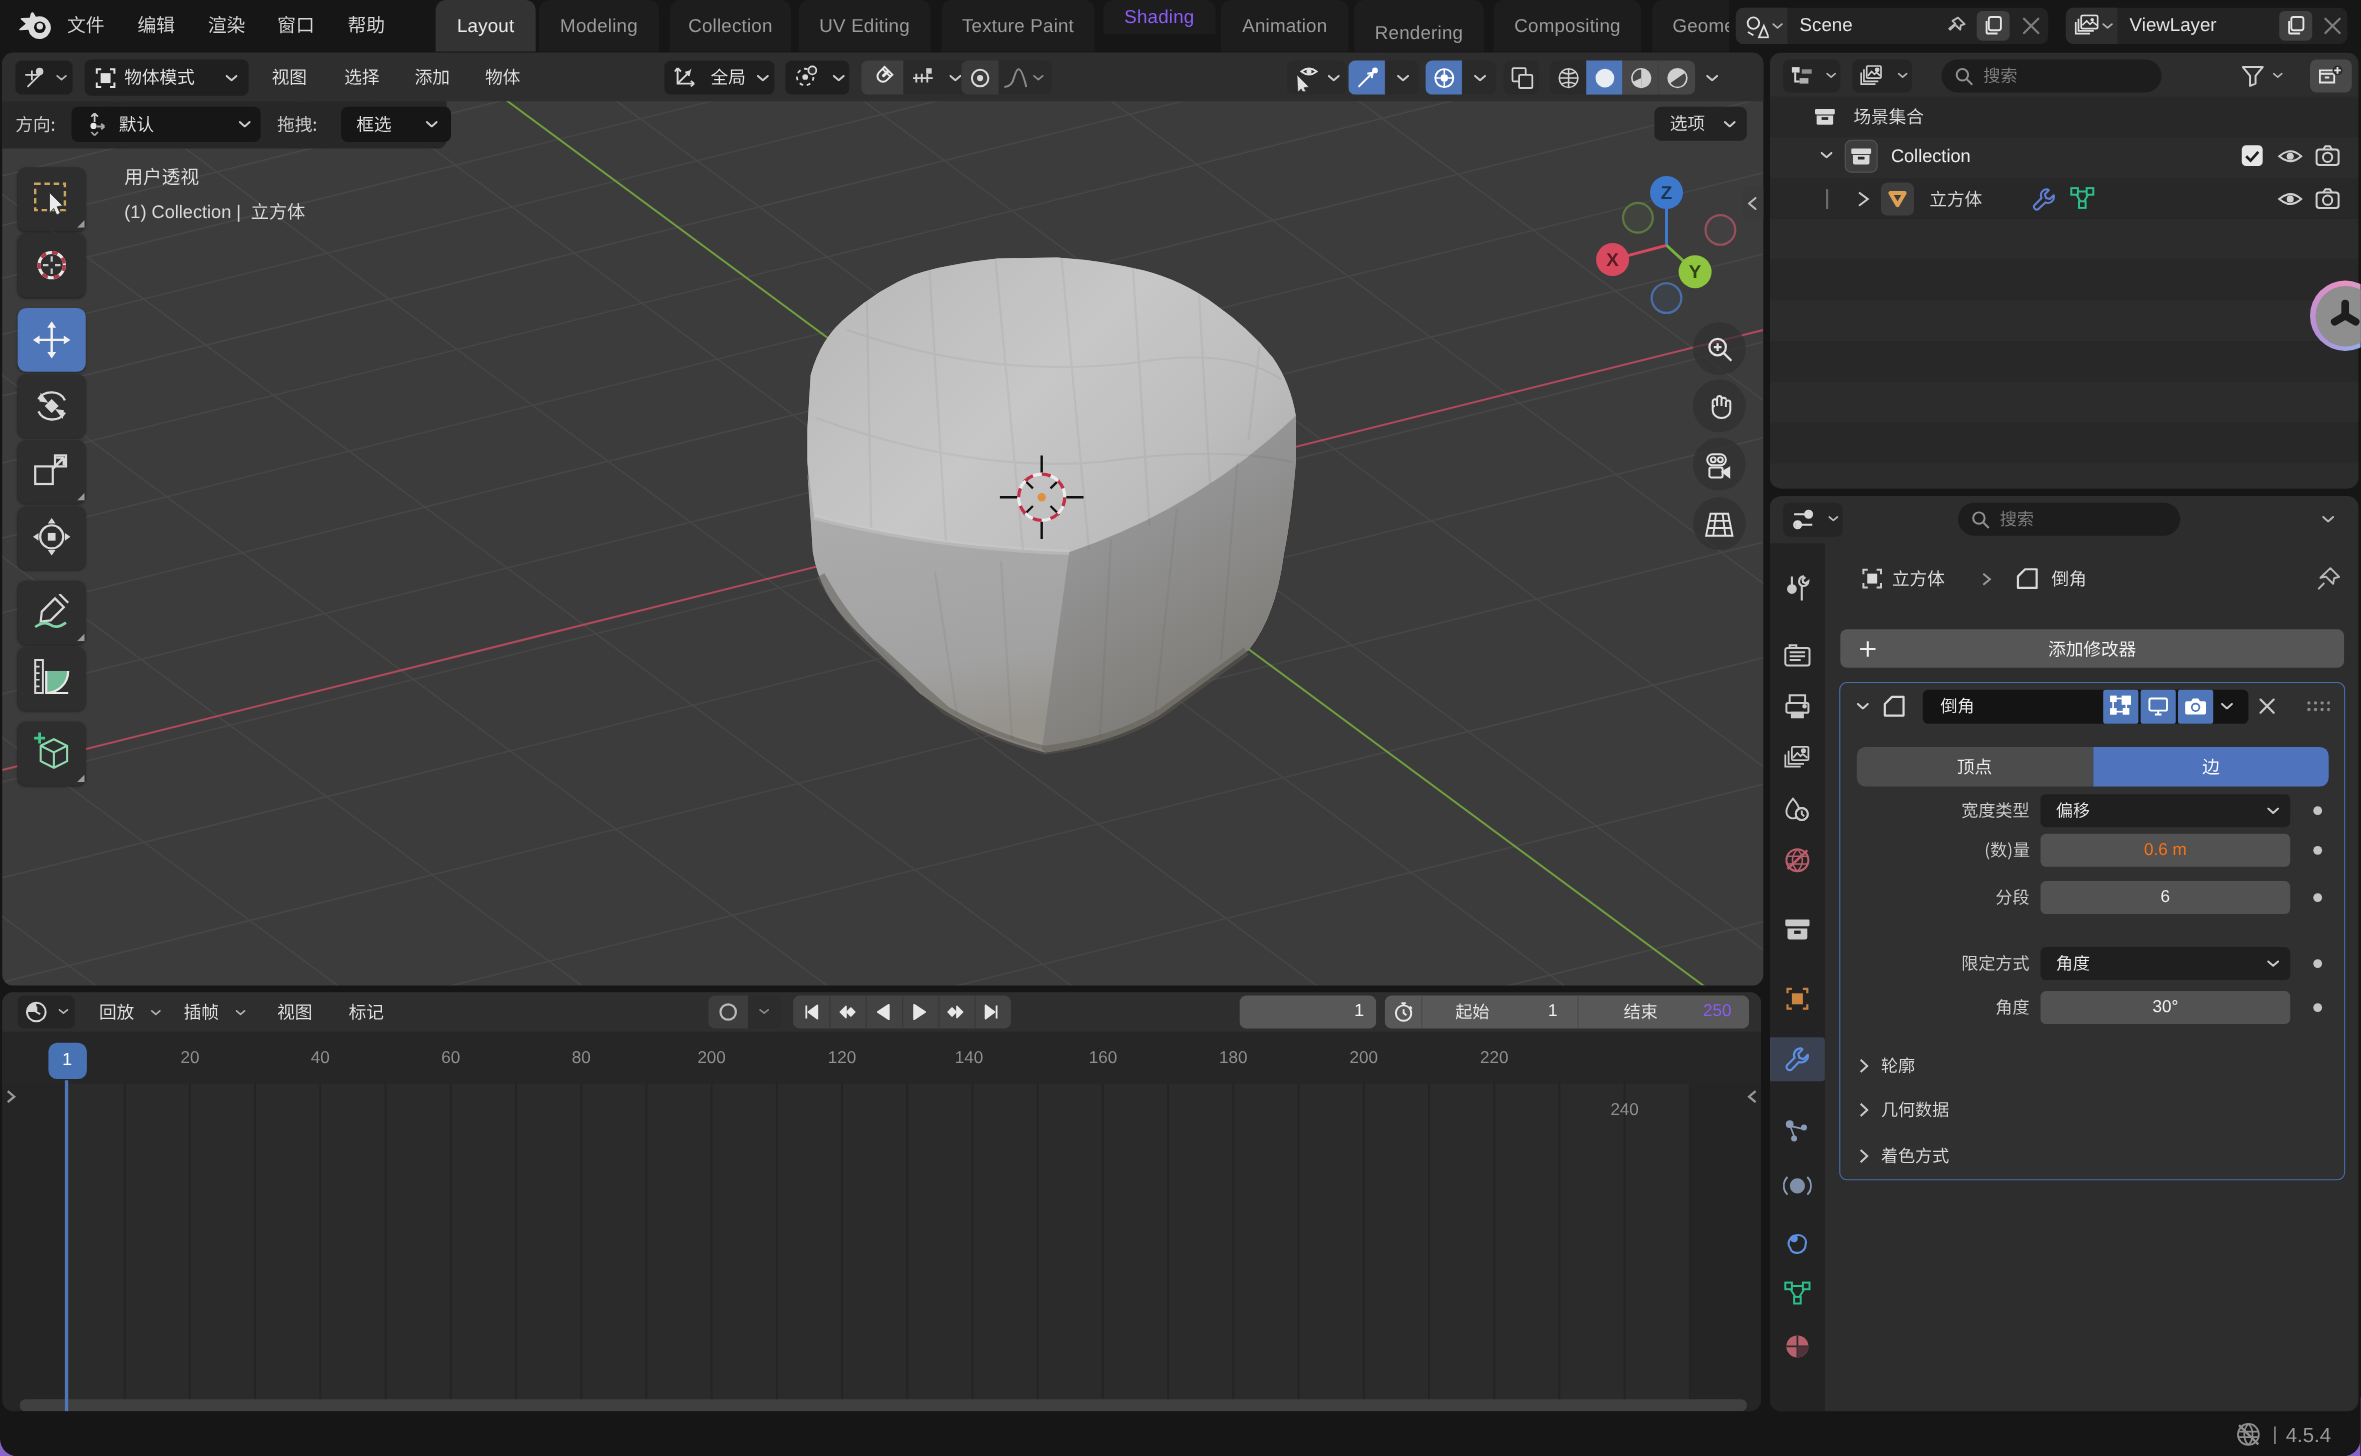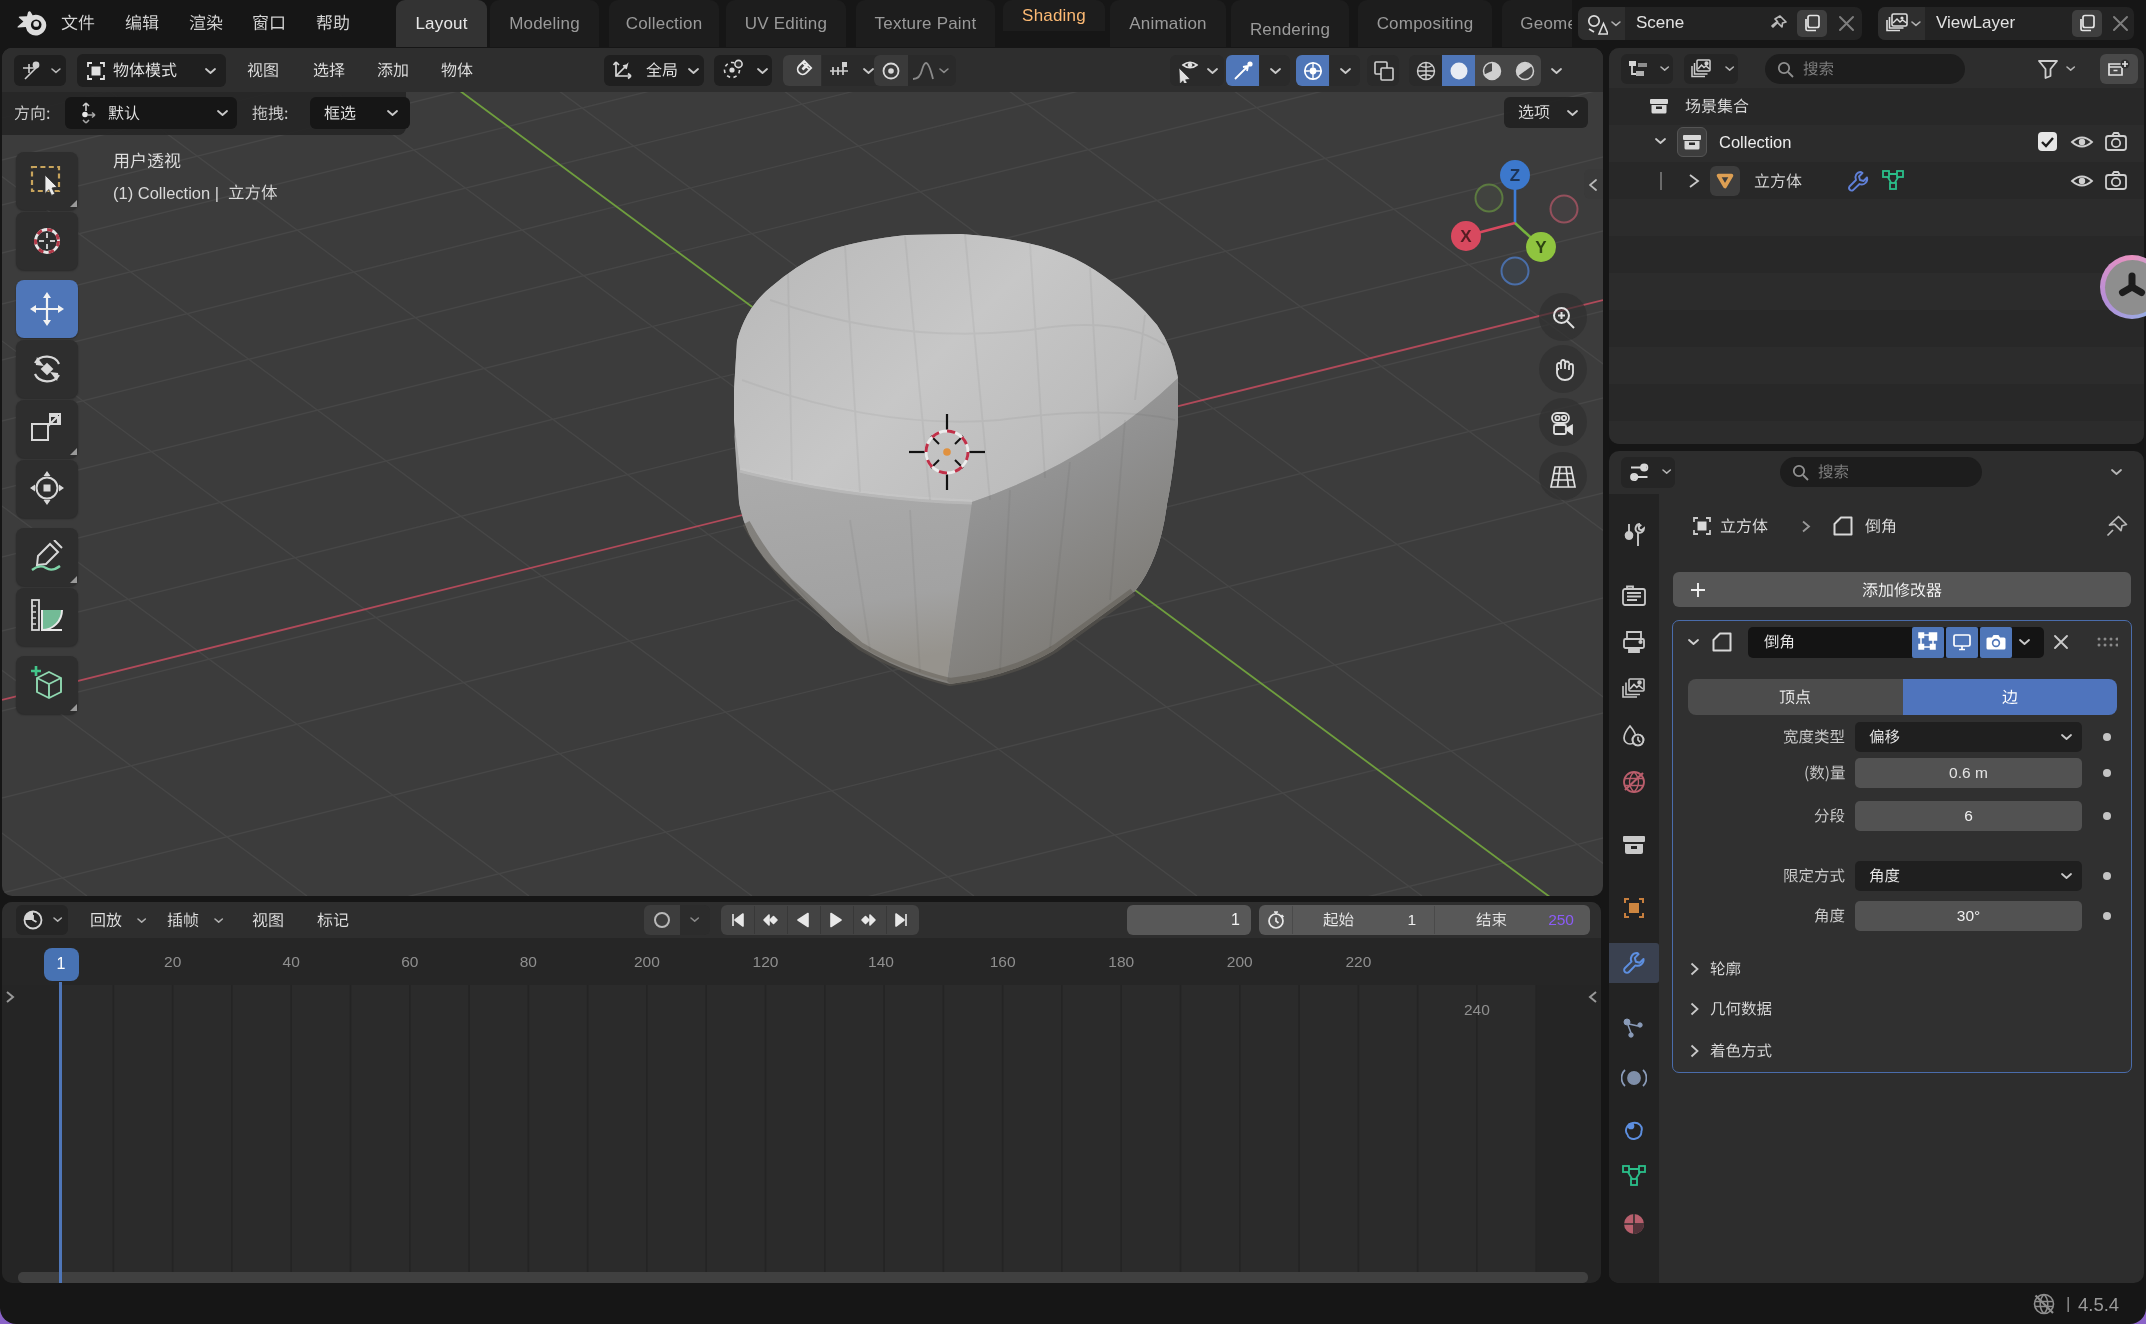--- a/index.html
+++ b/index.html
@@ -33,21 +33,21 @@
 <svg style="position:absolute;left:316.0px;top:11.1px;overflow:visible" width="34.0" height="23.8" fill="#d5d5d5">
     <path transform="translate(0.00,17.93) scale(0.017000,-0.017000)" d="M274 840V761H66V700H274V627H87V568H274V544C274 528 272 510 266 490H50V429H237C206 384 154 340 69 311C86 297 110 273 122 257C231 300 291 366 322 429H540V490H344C348 510 350 528 350 544V568H513V627H350V700H534V761H350V840ZM584 798V303H656V733H827C800 690 767 640 734 596C822 547 855 502 855 466C855 445 848 431 830 423C818 419 803 416 788 415C759 413 723 414 680 418C692 401 702 374 704 355C743 351 786 352 820 355C840 357 863 363 880 371C913 389 930 417 929 461C929 506 900 554 814 607C856 657 900 718 938 770L886 801L873 798ZM150 262V-26H226V194H458V-78H536V194H789V58C789 45 785 41 768 40C752 40 693 40 629 41C639 23 651 -4 655 -24C739 -24 792 -24 824 -13C856 -2 866 19 866 56V262H536V341H458V262Z"></path>
     <path transform="translate(17.00,17.93) scale(0.017000,-0.017000)" d="M633 840C633 763 633 686 631 613H466V542H628C614 300 563 93 371 -26C389 -39 414 -64 426 -82C630 52 685 279 700 542H856C847 176 837 42 811 11C802 -1 791 -4 773 -4C752 -4 700 -3 643 1C656 -19 664 -50 666 -71C719 -74 773 -75 804 -72C836 -69 857 -60 876 -33C909 10 919 153 929 576C929 585 929 613 929 613H703C706 687 706 763 706 840ZM34 95 48 18C168 46 336 85 494 122L488 190L433 178V791H106V109ZM174 123V295H362V162ZM174 509H362V362H174ZM174 576V723H362V576Z"></path>
   </svg>
 <div style="position:absolute;left:0px;top:0;width:1572px;height:47px;overflow:hidden">
 <div style="position:absolute;left:396px;top:0px;width:91px;height:47px;background:#333333;border-radius:9px 9px 0 0;display:flex;align-items:center;justify-content:center;font:17px 'Liberation Sans';color:#e8e8e8;letter-spacing:0.2px">Layout</div>
 <div style="position:absolute;left:490px;top:0px;width:109px;height:47px;background:#1d1d1d;border-radius:9px 9px 0 0;display:flex;align-items:center;justify-content:center;font:17px 'Liberation Sans';color:#9a9a9a;letter-spacing:0.2px">Modeling</div>
 <div style="position:absolute;left:609px;top:0px;width:110px;height:47px;background:#1d1d1d;border-radius:9px 9px 0 0;display:flex;align-items:center;justify-content:center;font:17px 'Liberation Sans';color:#9a9a9a;letter-spacing:0.2px">Collection</div>
 <div style="position:absolute;left:726px;top:0px;width:120px;height:47px;background:#1d1d1d;border-radius:9px 9px 0 0;display:flex;align-items:center;justify-content:center;font:17px 'Liberation Sans';color:#9a9a9a;letter-spacing:0.2px">UV Editing</div>
 <div style="position:absolute;left:856px;top:0px;width:139px;height:47px;background:#1d1d1d;border-radius:9px 9px 0 0;display:flex;align-items:center;justify-content:center;font:17px 'Liberation Sans';color:#9a9a9a;letter-spacing:0.2px">Texture Paint</div>
-<div style="position:absolute;left:1003px;top:0px;width:102px;height:31px;background:#1d1d1d;border-radius:9px 9px 0 0;display:flex;align-items:center;justify-content:center;font:17px 'Liberation Sans';color:#fdba74;letter-spacing:0.2px">Shading</div>
+<div style="position:absolute;left:1003px;top:0px;width:102px;height:31px;background:#1d1d1d;border-radius:9px 9px 0 0;display:flex;align-items:center;justify-content:center;font:17px 'Liberation Sans';color:#8b5cf6;letter-spacing:0.2px">Shading</div>
 <div style="position:absolute;left:1110px;top:0px;width:116px;height:47px;background:#1d1d1d;border-radius:9px 9px 0 0;display:flex;align-items:center;justify-content:center;font:17px 'Liberation Sans';color:#9a9a9a;letter-spacing:0.2px">Animation</div>
 <div style="position:absolute;left:1231px;top:0px;width:118px;height:59px;background:#1d1d1d;border-radius:9px 9px 0 0;display:flex;align-items:center;justify-content:center;font:17px 'Liberation Sans';color:#9a9a9a;letter-spacing:0.2px">Rendering</div>
 <div style="position:absolute;left:1358px;top:0px;width:134px;height:47px;background:#1d1d1d;border-radius:9px 9px 0 0;display:flex;align-items:center;justify-content:center;font:17px 'Liberation Sans';color:#9a9a9a;letter-spacing:0.2px">Compositing</div>
 <div style="position:absolute;left:1502px;top:0px;width:168px;height:47px;background:#1d1d1d;border-radius:9px 9px 0 0;display:flex;align-items:center;justify-content:center;font:17px 'Liberation Sans';color:#9a9a9a;letter-spacing:0.2px">Geometry Nodes</div>
 </div>
 <div style="position:absolute;left:1578px;top:7px;width:284px;height:33px;background:#232323;border-radius:7px"></div>
 <div style="position:absolute;left:1578px;top:7px;width:47px;height:33px;background:#2e2e2e;border-radius:7px 0 0 7px"></div>
 <svg style="position:absolute;left:1586px;top:13px" width="22" height="22" viewBox="0 0 22 22">
     <circle cx="8" cy="8" r="5.2" fill="none" stroke="#ddd" stroke-width="1.7"></circle>
     <path d="M13 21 L17.5 10.5 L22 21 Z" fill="none" stroke="#ddd" stroke-width="1.6"></path>
@@ -916,21 +916,21 @@
     <path d="M1 1 L5.5 5.0 L10.0 1" fill="none" stroke="#c9c9c9" stroke-width="1.8" stroke-linecap="round" stroke-linejoin="round"></path>
   </svg>
 <div style="position:absolute;left:2103px;top:733px;width:8px;height:8px;border-radius:50%;background:#c4c4c4"></div>
 <svg style="position:absolute;left:1803.5px;top:762.1px;overflow:visible" width="41.5" height="21.7" fill="#cbcbcb">
     <path transform="translate(0.00,16.35) scale(0.015500,-0.015500)" d="M239 -196 295 -171C209 -29 168 141 168 311C168 480 209 649 295 792L239 818C147 668 92 507 92 311C92 114 147 -47 239 -196Z"></path>
     <path transform="translate(5.24,16.35) scale(0.015500,-0.015500)" d="M443 821C425 782 393 723 368 688L417 664C443 697 477 747 506 793ZM88 793C114 751 141 696 150 661L207 686C198 722 171 776 143 815ZM410 260C387 208 355 164 317 126C279 145 240 164 203 180C217 204 233 231 247 260ZM110 153C159 134 214 109 264 83C200 37 123 5 41 -14C54 -28 70 -54 77 -72C169 -47 254 -8 326 50C359 30 389 11 412 -6L460 43C437 59 408 77 375 95C428 152 470 222 495 309L454 326L442 323H278L300 375L233 387C226 367 216 345 206 323H70V260H175C154 220 131 183 110 153ZM257 841V654H50V592H234C186 527 109 465 39 435C54 421 71 395 80 378C141 411 207 467 257 526V404H327V540C375 505 436 458 461 435L503 489C479 506 391 562 342 592H531V654H327V841ZM629 832C604 656 559 488 481 383C497 373 526 349 538 337C564 374 586 418 606 467C628 369 657 278 694 199C638 104 560 31 451 -22C465 -37 486 -67 493 -83C595 -28 672 41 731 129C781 44 843 -24 921 -71C933 -52 955 -26 972 -12C888 33 822 106 771 198C824 301 858 426 880 576H948V646H663C677 702 689 761 698 821ZM809 576C793 461 769 361 733 276C695 366 667 468 648 576Z"></path>
     <path transform="translate(20.74,16.35) scale(0.015500,-0.015500)" d="M99 -196C191 -47 246 114 246 311C246 507 191 668 99 818L42 792C128 649 171 480 171 311C171 141 128 -29 42 -171Z"></path>
     <path transform="translate(25.98,16.35) scale(0.015500,-0.015500)" d="M250 665H747V610H250ZM250 763H747V709H250ZM177 808V565H822V808ZM52 522V465H949V522ZM230 273H462V215H230ZM535 273H777V215H535ZM230 373H462V317H230ZM535 373H777V317H535ZM47 3V-55H955V3H535V61H873V114H535V169H851V420H159V169H462V114H131V61H462V3Z"></path>
   </svg>
 <div style="position:absolute;left:1855px;top:758px;width:227px;height:30px;background:#525252;border-radius:5px"></div>
-<div style="position:absolute;top:761.375px;font:400 15.5px 'Liberation Sans',sans-serif;color:#e5e5e5;line-height:23.25px;white-space:pre;left:1968.5px;transform:translateX(-50%);">0.6 m</div>
+<div style="position:absolute;top:761.375px;font:400 15.5px 'Liberation Sans',sans-serif;color:#f97316;line-height:23.25px;white-space:pre;left:1968.5px;transform:translateX(-50%);">0.6 m</div>
 <div style="position:absolute;left:2103px;top:769px;width:8px;height:8px;border-radius:50%;background:#c4c4c4"></div>
 <svg style="position:absolute;left:1814.0px;top:805.1px;overflow:visible" width="31.0" height="21.7" fill="#cbcbcb">
     <path transform="translate(0.00,16.35) scale(0.015500,-0.015500)" d="M673 822 604 794C675 646 795 483 900 393C915 413 942 441 961 456C857 534 735 687 673 822ZM324 820C266 667 164 528 44 442C62 428 95 399 108 384C135 406 161 430 187 457V388H380C357 218 302 59 65 -19C82 -35 102 -64 111 -83C366 9 432 190 459 388H731C720 138 705 40 680 14C670 4 658 2 637 2C614 2 552 2 487 8C501 -13 510 -45 512 -67C575 -71 636 -72 670 -69C704 -66 727 -59 748 -34C783 5 796 119 811 426C812 436 812 462 812 462H192C277 553 352 670 404 798Z"></path>
     <path transform="translate(15.50,16.35) scale(0.015500,-0.015500)" d="M538 803V682C538 609 522 520 423 454C438 445 466 420 476 406C585 479 608 591 608 680V738H748V550C748 482 761 456 828 456C840 456 889 456 903 456C922 456 943 457 954 461C952 476 950 501 949 519C937 516 915 515 902 515C890 515 846 515 834 515C820 515 817 522 817 549V803ZM467 386V321H540L501 310C533 226 577 152 634 91C565 38 483 2 393 -20C408 -35 425 -64 433 -84C528 -57 614 -17 687 41C750 -12 826 -52 913 -77C924 -58 944 -28 961 -13C876 7 802 43 739 90C807 160 858 252 887 372L840 389L827 386ZM563 321H797C772 248 734 187 685 137C632 189 591 251 563 321ZM118 751V168L33 157L46 85L118 97V-66H191V109L435 150L431 215L191 179V324H415V392H191V529H416V596H191V705C278 728 373 757 445 790L383 846C321 813 214 775 120 750Z"></path>
   </svg>
 <div style="position:absolute;left:1855px;top:801px;width:227px;height:30px;background:#525252;border-radius:5px"></div>
 <div style="position:absolute;top:804.375px;font:400 15.5px 'Liberation Sans',sans-serif;color:#f0f0f0;line-height:23.25px;white-space:pre;left:1968.5px;transform:translateX(-50%);">6</div>
 <div style="position:absolute;left:2103px;top:812px;width:8px;height:8px;border-radius:50%;background:#c4c4c4"></div>
 <svg style="position:absolute;left:1783.0px;top:865.1px;overflow:visible" width="62.0" height="21.7" fill="#cbcbcb">
     <path transform="translate(0.00,16.35) scale(0.015500,-0.015500)" d="M92 799V-78H159V731H304C283 664 254 576 225 505C297 425 315 356 315 301C315 270 309 242 294 231C285 226 274 223 263 222C247 221 227 222 204 223C216 204 223 175 223 157C245 156 271 156 290 159C311 161 329 167 342 177C371 198 382 240 382 294C382 357 365 429 293 513C326 593 363 691 392 773L343 802L332 799ZM811 546V422H516V546ZM811 609H516V730H811ZM439 -80C458 -67 490 -56 696 0C694 16 692 47 693 68L516 25V356H612C662 157 757 3 914 -73C925 -52 948 -23 965 -8C885 25 820 81 771 152C826 185 892 229 943 271L894 324C854 287 791 240 738 206C713 251 693 302 678 356H883V796H442V53C442 11 421 -9 406 -18C417 -33 433 -63 439 -80Z"></path>

